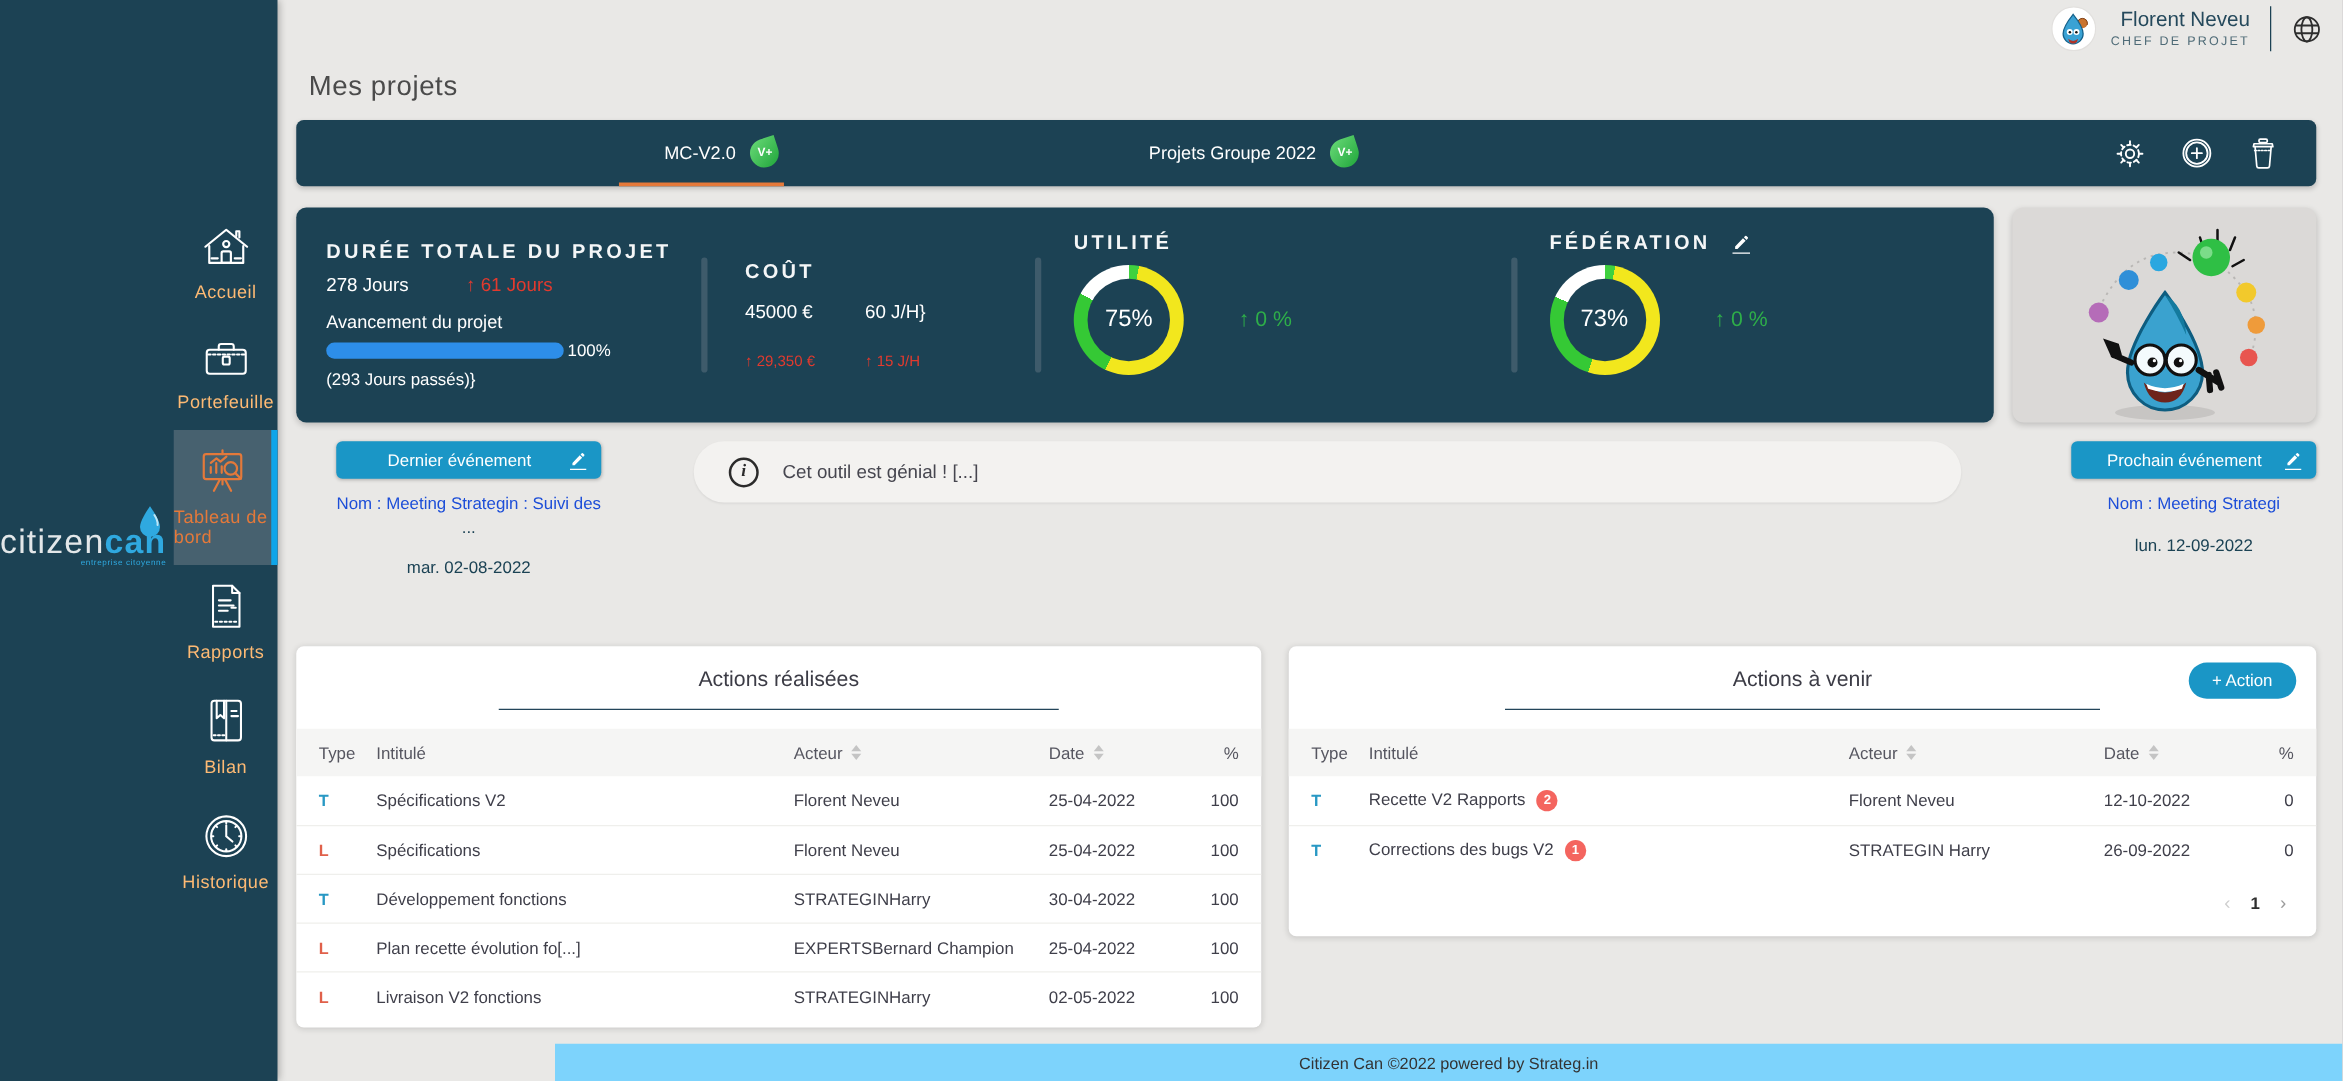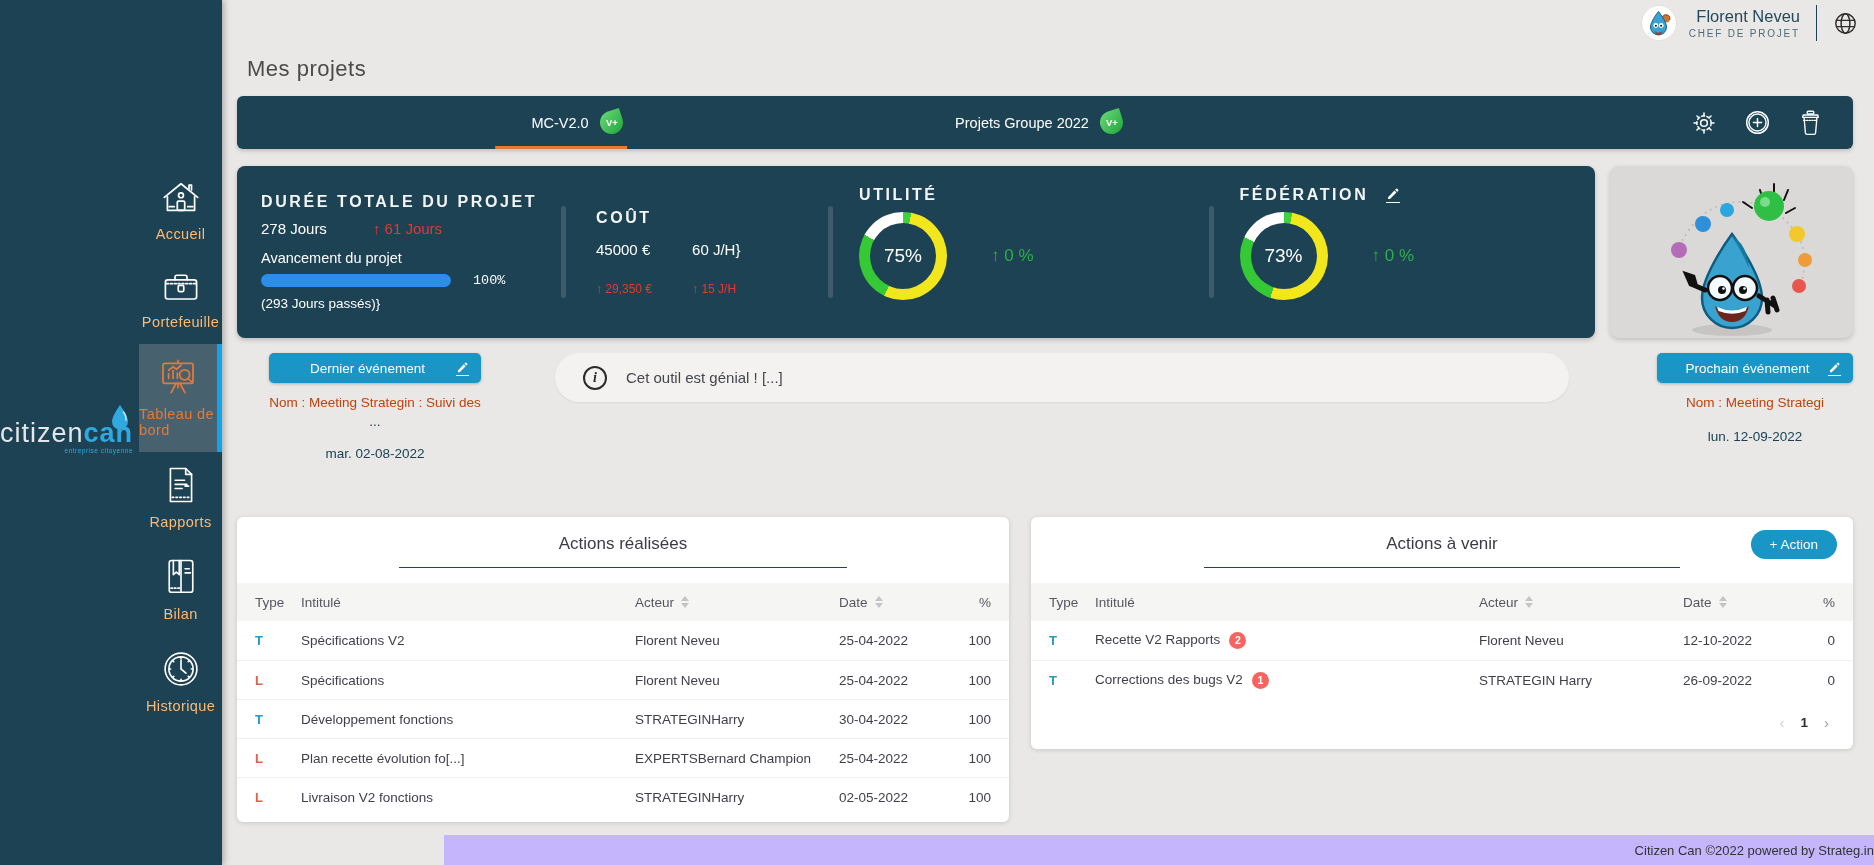--- a/index.html
+++ b/index.html
@@ -29,39 +29,39 @@
   .user-name { font-size:16.5px; color:#25495c; font-weight:400; }
   .user-role { font-size:10px; color:#4f6b77; letter-spacing:1.8px; margin-top:2px; }
   .top-divider { width:1px; height:36px; background:#1c4254; }
   .globe-btn { cursor:pointer; display:flex; align-items:center; }
 
   .content { padding:0 21px 0 15px; flex:1; }
   h1.page-title { font-size:22px; color:#4b4b4b; font-weight:400; margin:10px 0 14px 10px; letter-spacing:.5px; }
 
   
   .tabbar { height:53px; background:#1c4254; border-radius:6px; display:flex; align-items:stretch; box-shadow:0 2px 4px rgba(0,0,0,.18); }
-  .tabs { display:flex; margin-left:170px;gap:36px; }
+  .tabs { display:flex; margin-left:170px; }
   .tab { position:relative; width:340px; display:flex; align-items:center; justify-content:center; color:#fff; font-size:14.5px; cursor:pointer; }
   .tab.t2 { width:460px; margin-left:26px; }
   .tab.active::after { content:""; position:absolute; bottom:0; left:50%; transform:translateX(-62%); width:132px; height:3px; background:#e4793a; }
   .leaf { width:23px; height:23px; margin-left:11px; background:linear-gradient(145deg,#6ada78,#1fa53a); border-radius:50% 0 50% 50%; transform:rotate(-18deg); display:flex; align-items:center; justify-content:center; flex:none; }
   .leaf span { transform:rotate(18deg); color:#fff; font-size:9.5px; font-weight:bold; }
   .tab-icons { margin-left:auto; display:flex; align-items:center; gap:27px; padding-right:30px; }
   .tab-icons .tico { cursor:pointer; display:flex; }
 
   
   .kpi-row { display:flex; gap:15px; margin-top:17px; }
   .kpi-panel { flex:1; height:172px; background:#1c4254; border-radius:8px; display:flex; align-items:center; padding:0 6px 0 24px; box-shadow:0 2px 5px rgba(0,0,0,.2); }
   .kdiv { width:5px; height:92px; background:#3e5b6b; border-radius:3px; flex:none; }
   .ksec { color:#fff; }
   .klabel { font-size:16px; letter-spacing:2.6px; font-weight:600; color:#f4f6f7; }
   .ksec.s1 { flex:0 0 300px; }
   .s1 .row1 { display:flex; gap:46px; margin-top:9px; font-size:15px; }
   .s1 .prog-label { margin-top:13px; font-size:14.5px; font-weight:300; }
-  .s1 .prog-row { display:flex; align-items:center; gap:22px; margin-top:7px;font-family:Liberation Mono, monospace; }
+  .s1 .prog-row { display:flex; align-items:center; gap:3px; margin-top:7px; }
   .s1 .bar { width:190px; height:13px; border-radius:7px; background:#2d8ee9; }
   .s1 .prog-pct { font-size:13.5px; }
   .s1 .note { margin-top:8px; font-size:13.5px; font-weight:300; }
   .neg { color:#e23a2e; }
   .pos { color:#2eae49; }
   .ksec.s2 { flex:0 0 262px; padding-left:30px; }
   .s2 .cols { display:flex; gap:40px; margin-top:14px; }
   .s2 .v { font-size:15px; }
   .s2 .d { margin-top:24px; font-size:12px; }
   .ksec.s3, .ksec.s4 { flex:1; padding-left:26px; align-self:stretch; padding-top:20px; }
@@ -75,21 +75,21 @@
   .mascot-card { width:243px; height:172px; background:#dbd9d7; border-radius:9px; box-shadow:0 2px 5px rgba(0,0,0,.18); display:flex; align-items:flex-end; justify-content:center; overflow:hidden; }
 
   
   .events-row { display:flex; margin-top:15px; align-items:flex-start; }
   .event-col { display:flex; flex-direction:column; align-items:center; }
   .event-col.left { width:276px; }
   .event-col.right { width:196px; }
   .evt-btn { width:212px; height:30px; background:#1a96c6; border-radius:5px; display:flex; align-items:center; padding:0 12px 0 10px; cursor:pointer; box-shadow:0 1px 3px rgba(0,0,0,.25); }
   .event-col.right .evt-btn { width:196px; }
   .evt-btn .lbl { flex:1; text-align:center; color:#fff; font-size:13.5px; }
-  .evt-line { font-size:13.5px; color:#c2410c; margin-top:11px; text-align:center; line-height:1.35; }
+  .evt-line { font-size:13.5px; color:#1d4ed8; margin-top:11px; text-align:center; line-height:1.35; }
   .evt-dots { font-size:13.5px; color:#1b4254; margin-top:2px; }
   .evt-date { font-size:13.5px; color:#1b4254; margin-top:17px; }
   .info-banner { flex:1; height:49px; margin:0 88px 0 42px; background:#f3f2f0; border-radius:26px; display:flex; align-items:center; gap:19px; padding-left:28px; box-shadow:0 1px 2px rgba(0,0,0,.07); }
   .info-ico { width:24px; height:24px; border:2px solid #2b2b2b; border-radius:50%; display:flex; align-items:center; justify-content:center; font-size:14px; color:#2b2b2b; font-family:"Liberation Serif", serif; font-style:italic; font-weight:bold; flex:none; }
   .info-text { font-size:15px; color:#46464f; }
 
   
   .cards-row { display:flex; gap:22px; margin-top:56px; align-items:flex-start; }
   .card { background:#fff; border-radius:6px; box-shadow:0 1px 5px rgba(0,0,0,.14); padding-top:17px; }
   .card.done { flex:0 0 772px; padding-bottom:6px; }
@@ -112,21 +112,21 @@
   .trow .c-type { font-weight:bold; font-size:13px; }
   .trow .c-pct { text-align:right; }
   .badge { display:inline-block; margin-left:9px; width:17px; height:17px; border-radius:50%; background:#f4655f; color:#fff; font-size:10.5px; line-height:17px; text-align:center; font-weight:bold; vertical-align:middle; }
   .add-btn { position:absolute; top:13px; right:16px; height:29px; padding:0 19px; border-radius:15px; background:#1a96c6; color:#fff; font-size:13.5px; border:none; display:flex; align-items:center; cursor:pointer; font-family:inherit; }
   .pagination { display:flex; justify-content:flex-end; align-items:center; gap:16px; padding:15px 24px 14px; font-size:15px; }
   .pg-prev { color:#cfcfcf; cursor:pointer; }
   .pg-num { color:#2f2f2f; font-weight:bold; font-size:13.5px; cursor:pointer; }
   .pg-next { color:#9b9b9b; cursor:pointer; }
 
   
-  .footer { position:absolute; left:222px; right:0; bottom:0; height:30px; background:#c4b5fd; display:flex; align-items:center; justify-content:flex-end; font-size:13px; color:#333; z-index:4; }
+  .footer { position:absolute; left:222px; right:0; bottom:0; height:30px; background:#7dd3fc; display:flex; align-items:center; justify-content:center; font-size:13px; color:#333; z-index:4; }
 
   svg { display:block; }
 </style>
 </head>
 <body>
 
 <div class="app">
 
   <aside class="sidebar">
     <div class="logo">

